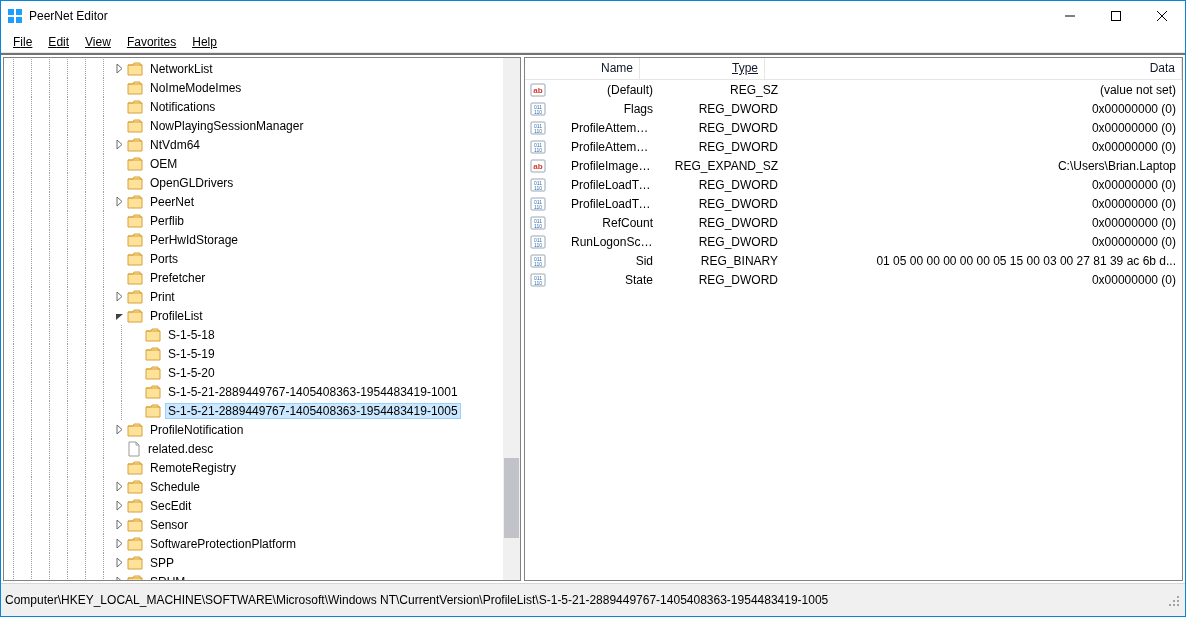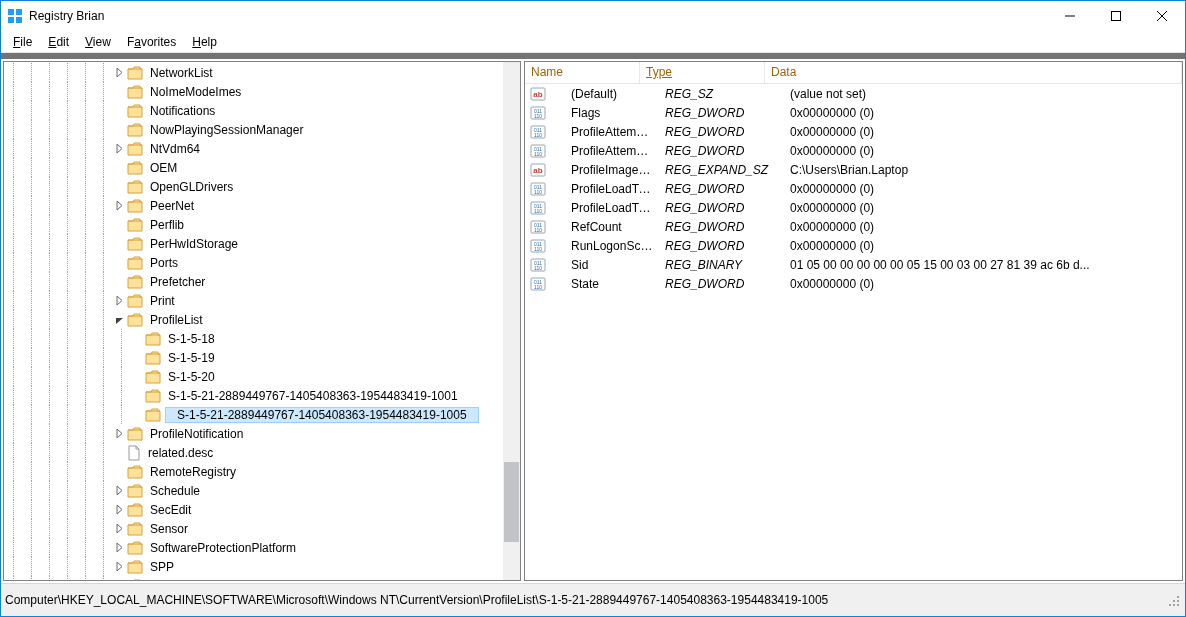--- a/index.html
+++ b/index.html
@@ -45,28 +45,30 @@
     height: 22px;
     display: flex;
     align-items: center;
     padding: 0 4px;
     background: #fff;
     border-bottom: 1px solid #e6e6e6;
   }
   .menu-item {
     padding: 2px 8px;
     cursor: default;
+    text-decoration: underline;
   }
   .menu-item .ul { text-decoration: underline; }
   
   .body {
     flex: 1;
     display: flex;
     min-height: 0;
-    border-top: 6px solid #737373;
+    border-top: 2px solid #737373;
+    text-align: right;
   }
   .tree-pane {
     width: 518px;
     border: 1px solid #828282;
     margin: 2px 0 2px 2px;
     overflow: hidden;
     position: relative;
     background: #fff;
   }
   .tree-scroll {
@@ -137,34 +139,34 @@
     margin-right: 4px;
   }
   .file-icon svg { width: 14px; height: 16px; display:block; }
   .tree-label {
     padding: 1px 3px;
     font-size: 12px;
   }
   .selected .tree-label {
     background: #cce8ff;
     border: 1px solid #99d1ff;
-    padding: 0 11px;
+    padding: 0 2px;
   }
   
   .list-header {
     display: flex;
     height: 22px;
     background: #fff;
     border-bottom: 1px solid #e6e6e6;
   }
   .list-header .col {
     padding: 3px 6px;
     border-right: 1px solid #e6e6e6;
     font-size: 12px;
-    color: #a16207;
+    color: #0f172a;
     overflow: hidden;
   }
   .list-body { flex: 1; overflow: hidden; }
   .list-row {
     display: flex;
     align-items: center;
     height: 19px;
   }
   .list-row .cell {
     padding: 0 6px;
@@ -190,38 +192,38 @@
   }
   .statusbar .grip {
     margin-left: auto;
     width: 16px; height: 16px;
     display: flex; align-items: flex-end; justify-content: flex-end;
   }
   .col-name { width: 115px; }
   .col-type { width: 125px; text-decoration: underline; }
   .col-data { flex: 1; }
   .cell-name { width: 94px; flex: 0 0 auto; }
-  .cell-type { width: 125px; flex: 0 0 auto; font-style: italic; }
+  .cell-type { width: 125px; flex: 0 0 auto; }
   .cell-data { flex: 1; }
 </style>
 </head>
 <body>
 
 <div class="window">
 
   <div class="titlebar">
     <span class="app-icon">
       <svg viewBox="0 0 16 16">
         <rect x="1" y="1" width="6" height="6" fill="#1e9fff"></rect>
         <rect x="9" y="1" width="6" height="6" fill="#1e9fff"></rect>
         <rect x="1" y="9" width="6" height="6" fill="#1e9fff"></rect>
         <rect x="9" y="9" width="6" height="6" fill="#1e9fff"></rect>
       </svg>
     </span>
-    <span class="title">Registry Brian</span>
+    <span class="title">PeerNet Editor</span>
     <span class="spacer"></span>
     <div class="win-controls">
       <div class="win-btn">
         <svg width="10" height="10" viewBox="0 0 10 10">
             <path d="M0 5 H10" stroke="#000" stroke-width="1"></path>
           </svg>
       </div>
       <div class="win-btn">
         <svg width="10" height="10" viewBox="0 0 10 10">
             <rect x="0.5" y="0.5" width="9" height="9" fill="none" stroke="#000" stroke-width="1"></rect>

